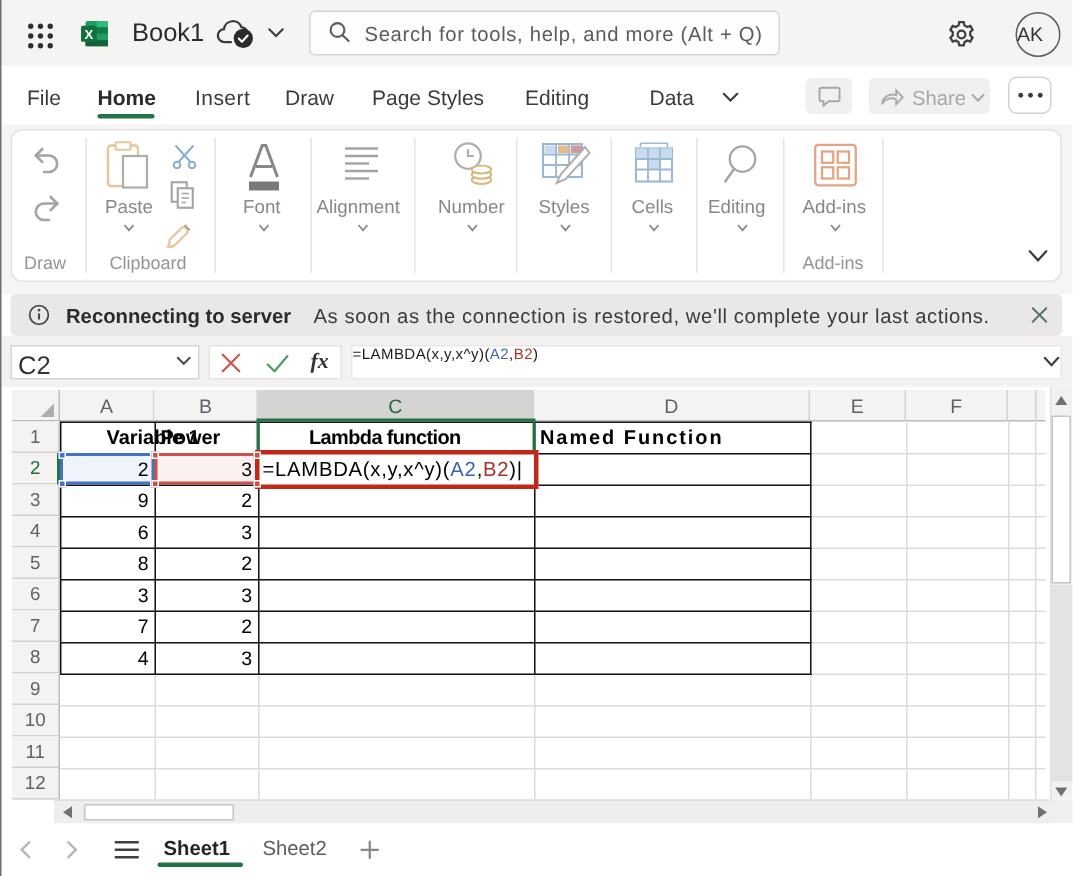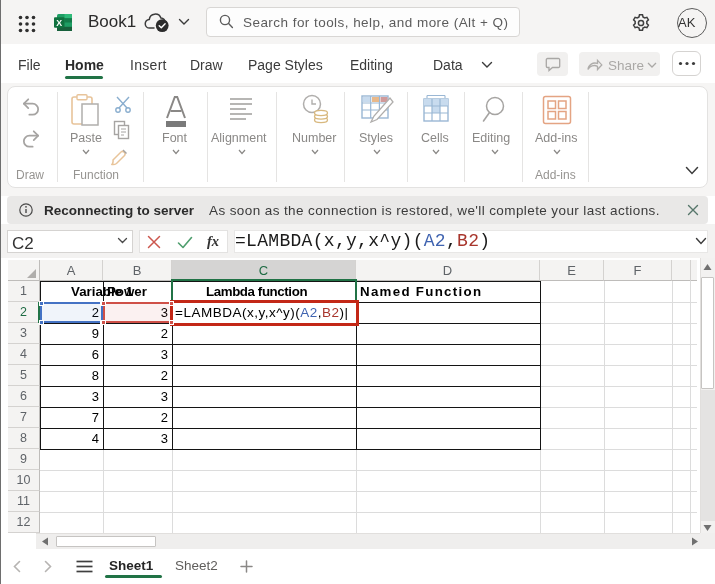--- a/index.html
+++ b/index.html
@@ -27,21 +27,21 @@
 
 #notif { left:7px; top:196px; width:701px; height:28px; background:#e9e8e7; border-radius:4px; }
 #notifbold { left:44px; top:203px; font-size:13.5px; font-weight:bold; color:#2b2b2b; }
 #notifrest { left:209px; top:203px; font-size:13.5px; color:#3b3b3b; letter-spacing:0.4px; }
 
 #fbar { left:1px; top:224px; width:714px; height:34px; background:#f3f2f1; }
 #namebox { left:7px; top:230px; width:126px; height:23px; background:#fff; border:1px solid #d5d3d1; }
 #nametxt { left:12px; top:234px; font-size:17px; color:#333; }
 #fxbox { left:139px; top:230px; width:89px; height:23px; background:#fff; border:1px solid #e3e2e1; }
 #formulabox { left:234px; top:230px; width:474px; height:23px; background:#fff; border:1px solid #e8e7e6; }
-#formulatxt { left:3px; top:3px; font-family:Liberation Mono, monospace; font-size:18px; color:#1a1a1a; letter-spacing:0.3px; }
+#formulatxt { left:3px; top:3px; font-family:Liberation Sans, sans-serif; font-size:10px; color:#1a1a1a; letter-spacing:0.3px; }
 
 #grid { left:1px; top:258px; width:699px; height:275px; background:#fff; }
 
 #vscroll { left:700px; top:258px; width:15px; height:275px; background:#f2f1f0; border-left:1px solid #e1dfdd; }
 #hscroll { left:36px; top:533px; width:664px; height:16px; background:#efeeed; border-top:1px solid #e1dfdd; }
 #tabbar { left:1px; top:549px; width:714px; height:35px; background:#ffffff; }
 #sheet1 { left:109px; top:558px; font-size:13.5px; font-weight:bold; color:#252525; }
 #sheet1u { left:105px; top:575px; width:57px; height:3px; background:#217346; border-radius:2px; }
 #sheet2 { left:175px; top:558px; font-size:13.5px; color:#5f5d5b; }
 </style>
@@ -171,21 +171,21 @@
 <svg class="abs" style="left:113px;top:120px" width="18" height="20" viewBox="0 0 18 20">
     <rect x="1.5" y="1.5" width="10" height="13" fill="#fff" stroke="#a6a4a2" stroke-width="1.4"></rect>
     <rect x="5.5" y="5.5" width="10" height="13" fill="#fff" stroke="#a6a4a2" stroke-width="1.4"></rect>
     <path d="M8 9 h5 M8 12 h5 M8 15 h3" stroke="#a6a4a2" stroke-width="1"></path>
   </svg>
 
 <svg class="abs" style="left:111px;top:146px" width="20" height="20" viewBox="0 0 20 20">
     <path d="M2 14 l8-8 a2.5 2.5 0 0 1 3.5 3.5 l-8 8 a6 6 0 0 1-4.5 1 a6 6 0 0 0 1-4.5 z" fill="none" stroke="#e8c49a" stroke-width="1.5"></path>
     <path d="M12 4 l3.5 3.5" stroke="#a6a4a2" stroke-width="1.4"></path>
   </svg>
-<div class="rglbl" style="left:73px">Function</div>
+<div class="rglbl" style="left:73px">Clipboard</div>
 
 <svg class="abs" style="left:162px;top:94px" width="28" height="34" viewBox="0 0 28 34">
 <path d="M5 24 L12.8 3 h2.4 L23 24" fill="none" stroke="#8a8886" stroke-width="2"></path>
 <path d="M8.5 17 h11" stroke="#8a8886" stroke-width="2"></path>
 <rect x="4" y="27" width="20" height="6" fill="#7a7a7a"></rect>
 </svg>
 <div class="rlbl" style="left:162px;top:131px">Font</div>
 <svg class="rchev" style="left:172px" viewBox="0 0 8 8">
     <path d="M1 2 L4 5.5 L7 2" stroke="#8a8886" stroke-width="1.2" fill="none"></path>
   </svg>

